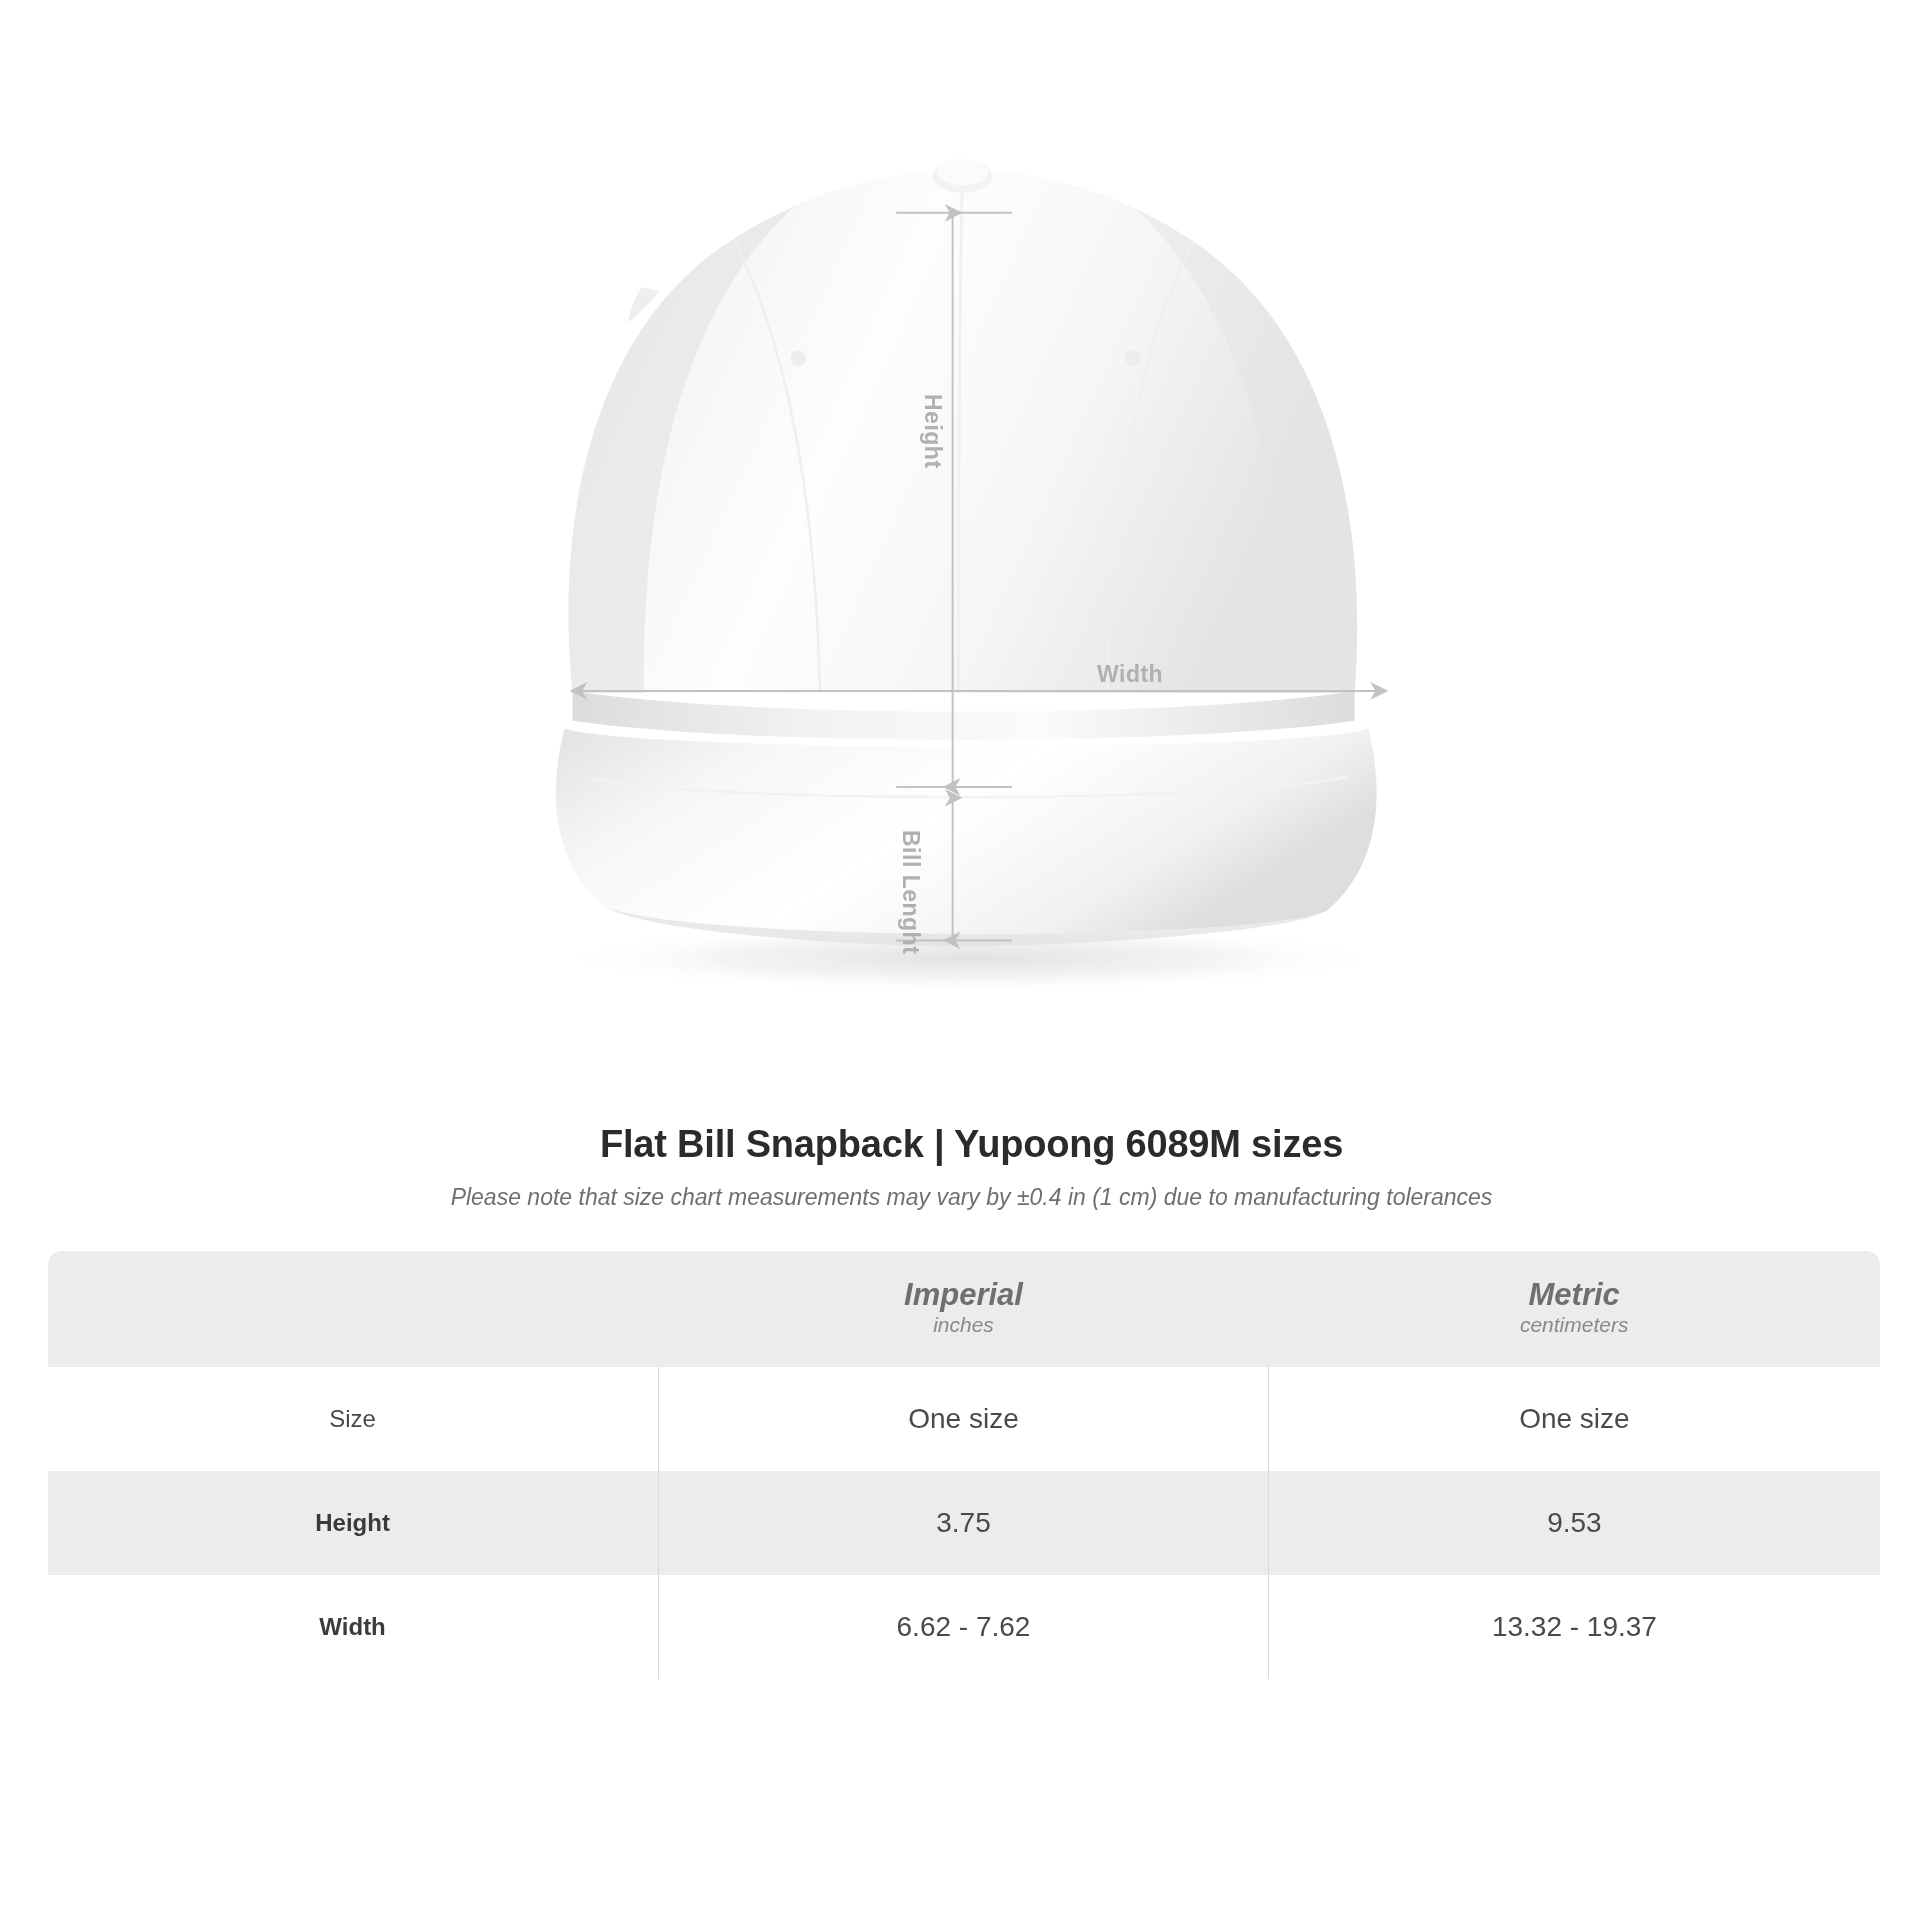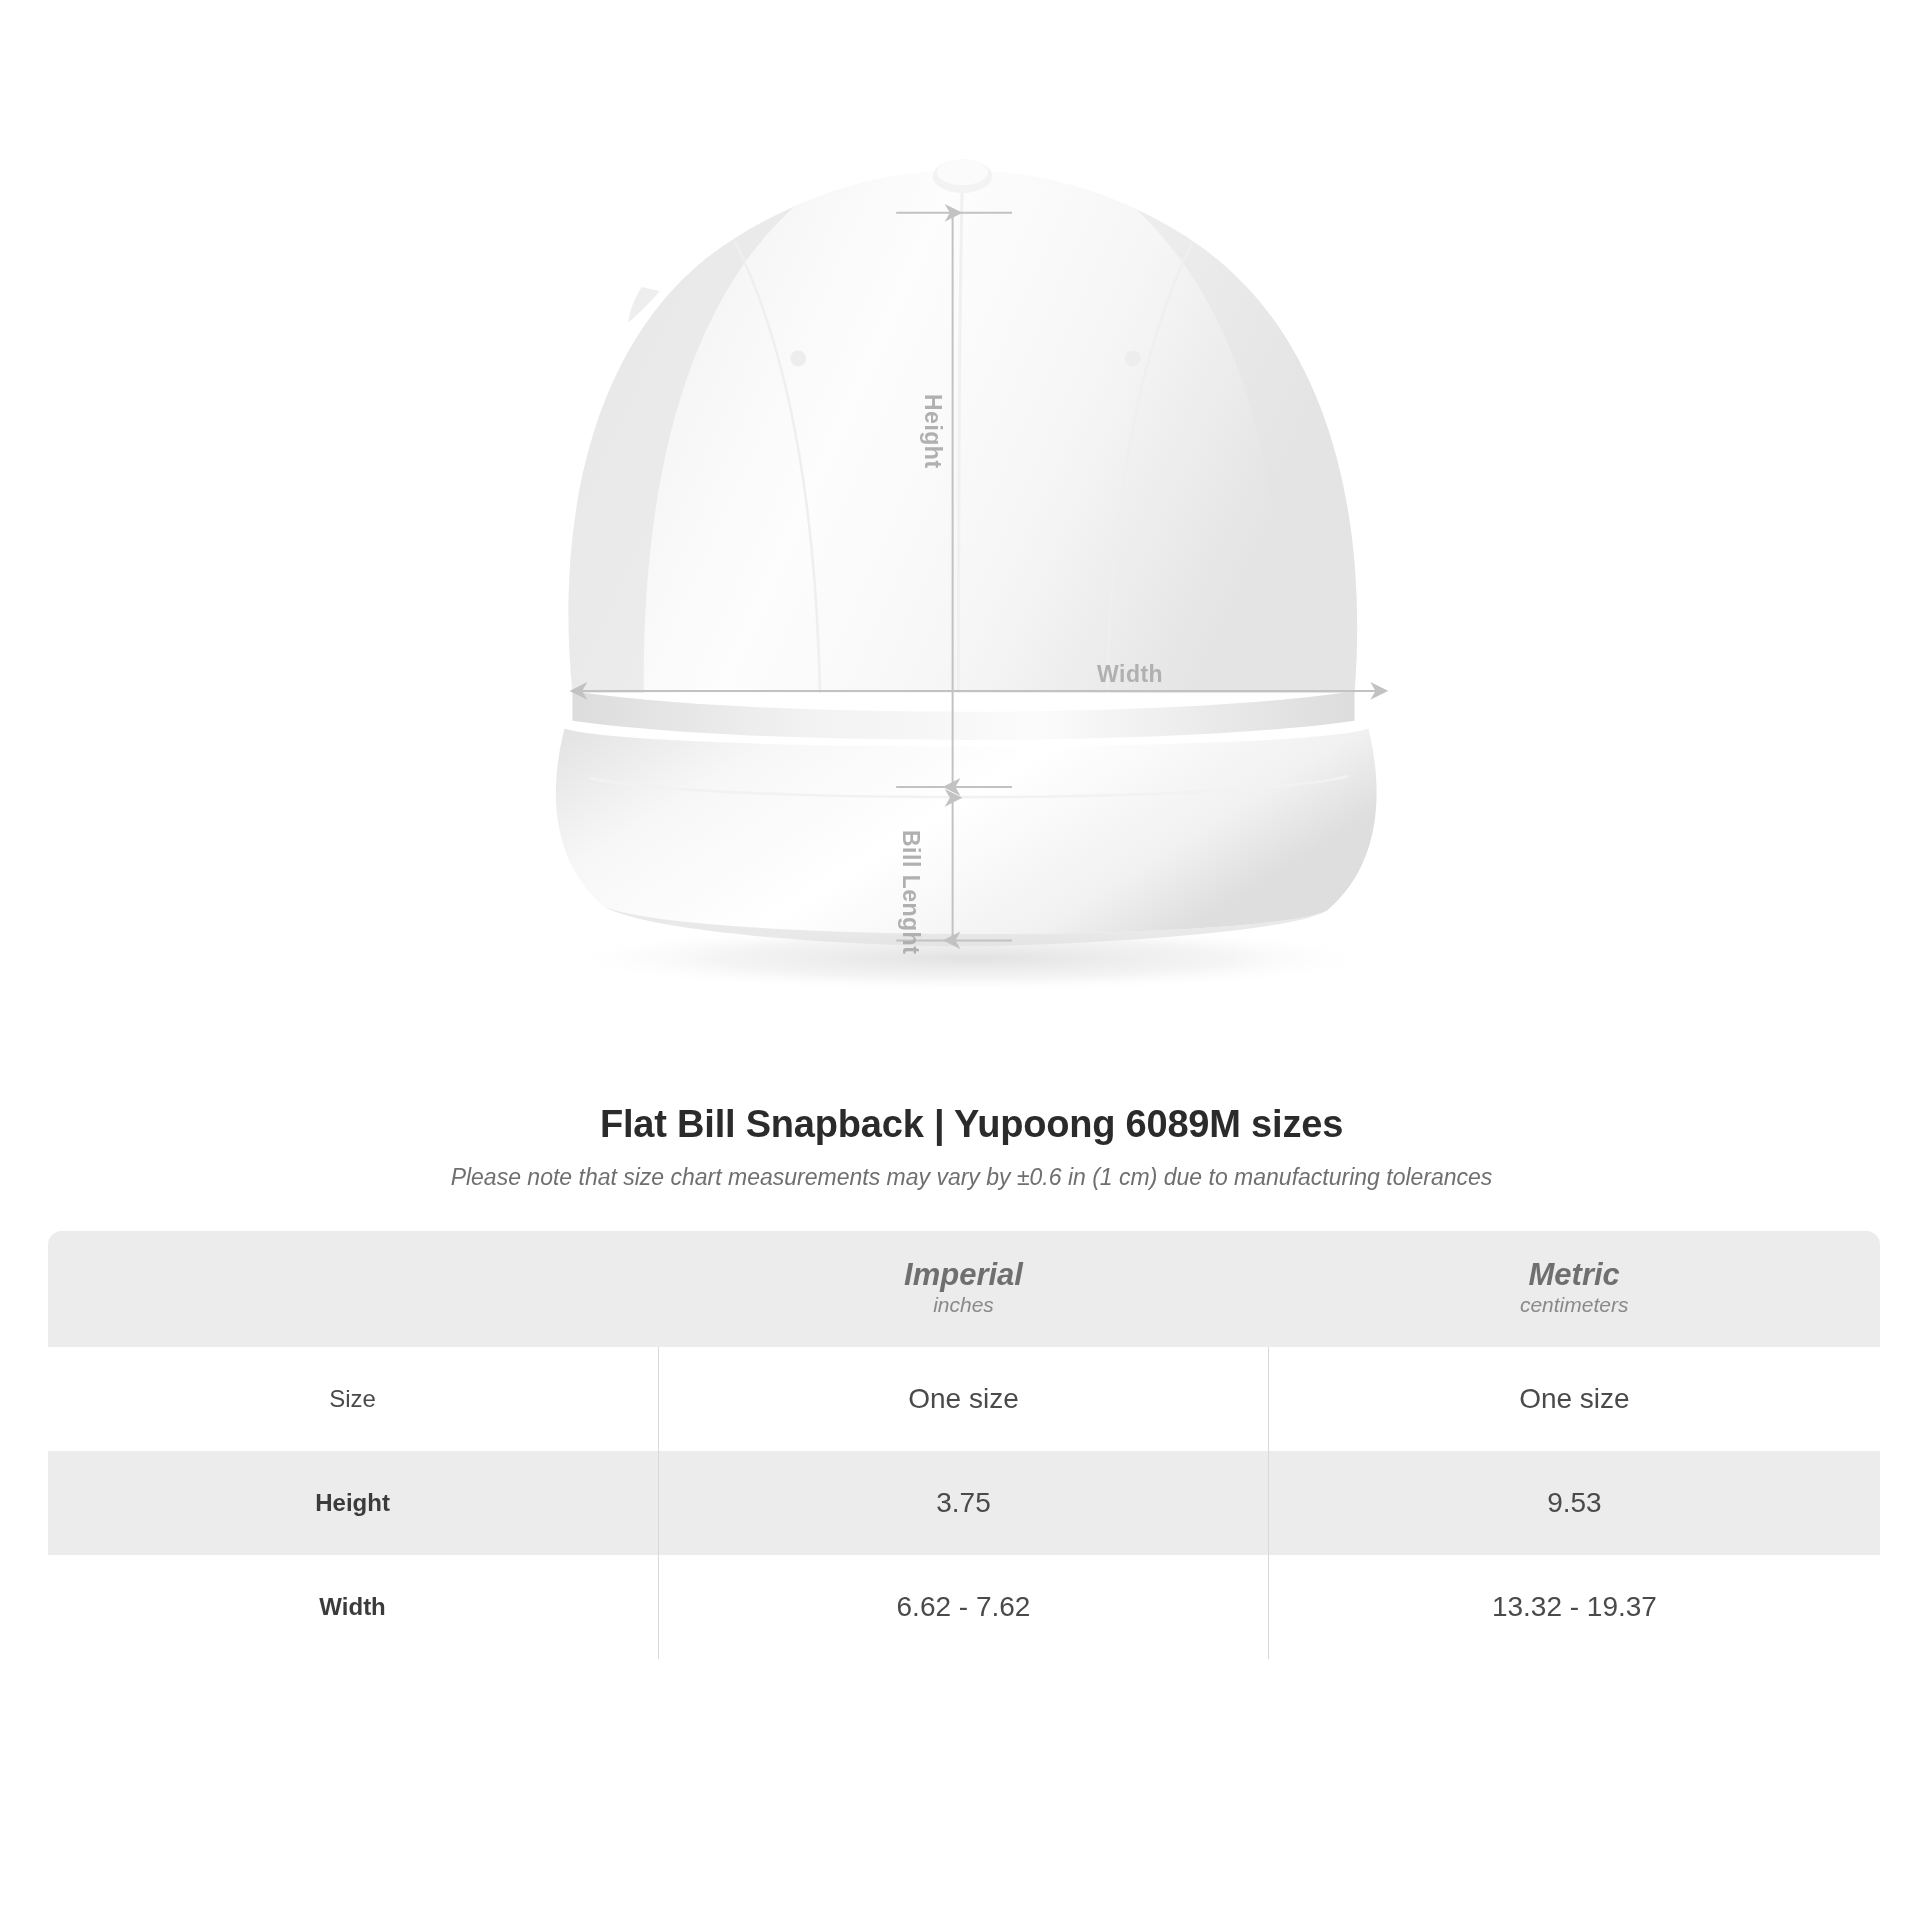--- a/index.html
+++ b/index.html
@@ -57,21 +57,21 @@
   }
   #label-bill {
     left: 899px;
     top: 830px;
     line-height: 1.05;
   }
 
   
   .title-block {
     text-align: center;
-    margin-top: 24px;
+    margin-top: 44px;
     padding-left: 16px;
   }
   .chart-title {
     font-size: 38px;
     font-weight: bold;
     color: #2b2b2b;
     letter-spacing: -0.2px;
   }
   .chart-note {
     margin-top: 18px;
@@ -252,21 +252,21 @@
 
     <div class="dim-label vertical" id="label-height">Height</div>
 
     <div class="dim-label" id="label-width">Width</div>
 
     <div class="dim-label vertical" id="label-bill"><span>Bill</span> <span>Lenght</span></div>
   </div>
 
   <div class="title-block">
     <div class="chart-title">Flat Bill Snapback | Yupoong 6089M sizes</div>
-    <div class="chart-note">Please note that size chart measurements may vary by ±0.6 in (1 cm) due to manufacturing tolerances</div>
+    <div class="chart-note">Please note that size chart measurements may vary by ±0.4 in (1 cm) due to manufacturing tolerances</div>
   </div>
 
   <div class="table-wrap">
     <table class="size-table">
       <tbody>
         <tr class="header-row">
           <td></td>
           <td>
             <div class="unit-name">Imperial</div>
             <div class="unit-sub">inches</div>

